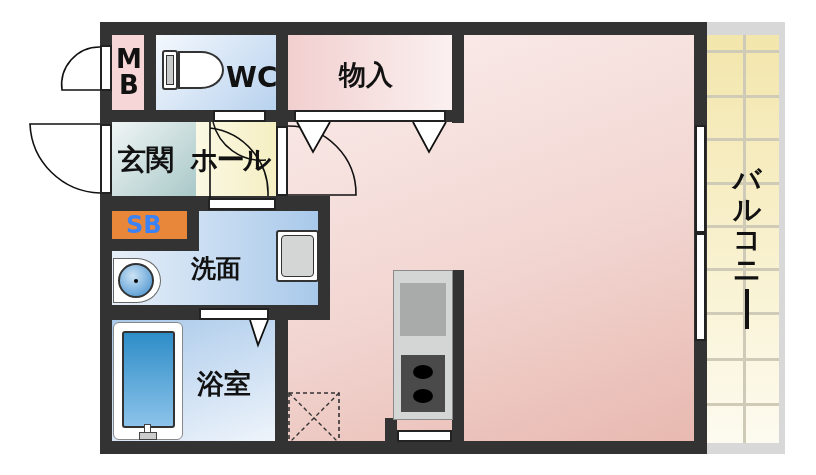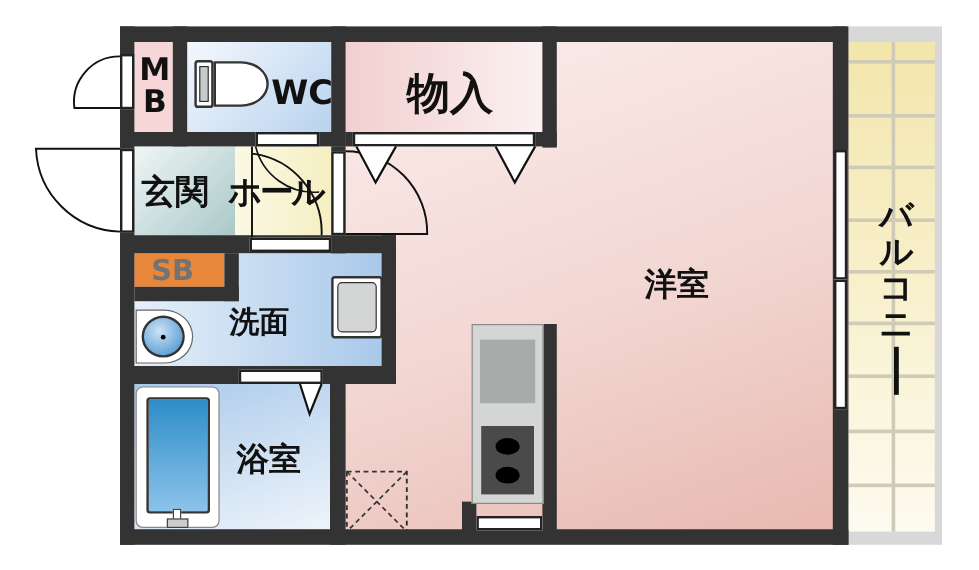--- a/index.html
+++ b/index.html
@@ -146,21 +146,20 @@
   <rect x="289" y="393" width="50" height="50" fill="none" stroke="#333" stroke-width="1.6" stroke-dasharray="4,3"></rect>
   <line x1="289" y1="393" x2="339" y2="443" stroke="#333" stroke-width="1.4" stroke-dasharray="4,3"></line>
   <line x1="339" y1="393" x2="289" y2="443" stroke="#333" stroke-width="1.4" stroke-dasharray="4,3"></line>
 </svg>
 
 <div class="label" style="left:116px;top:46px;font-size:26px;line-height:26px;text-align:center;width:26px;">
   <div>M</div>
   <div>B</div>
 </div>
 <div class="label" style="left:226px;top:64px;font-size:28px;">WC</div>
-<div class="label" style="left:339px;top:61px;font-size:36px;">物入</div>
+<div class="label" style="left:339px;top:61px;font-size:27px;">物入</div>
 <div class="label" style="left:118px;top:146px;font-size:28px;">玄関</div>
 <div class="label" style="left:190px;top:146px;font-size:28px;letter-spacing:-2px;">ホール</div>
-<div class="label" style="left:126px;top:213px;font-size:24px;color:#737373;text-align:right;">SB</div>
+<div class="label" style="left:126px;top:213px;font-size:24px;color:#3b82f6;text-align:right;">SB</div>
 <div class="label" style="left:191px;top:256px;font-size:25px;">洗面</div>
 <div class="label" style="left:197px;top:370px;font-size:27px;">浴室</div>
 <div class="label" style="left:514px;top:222px;width:100px;text-align:center;font-size:27px;line-height:31px;">
-  <div>洋室</div>
 </div>
 
 </body></html>

